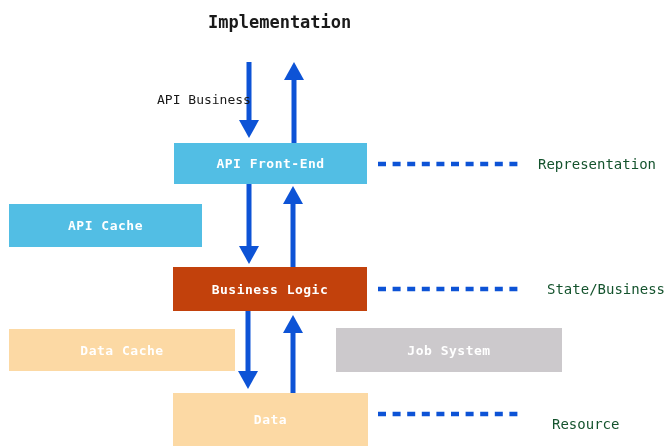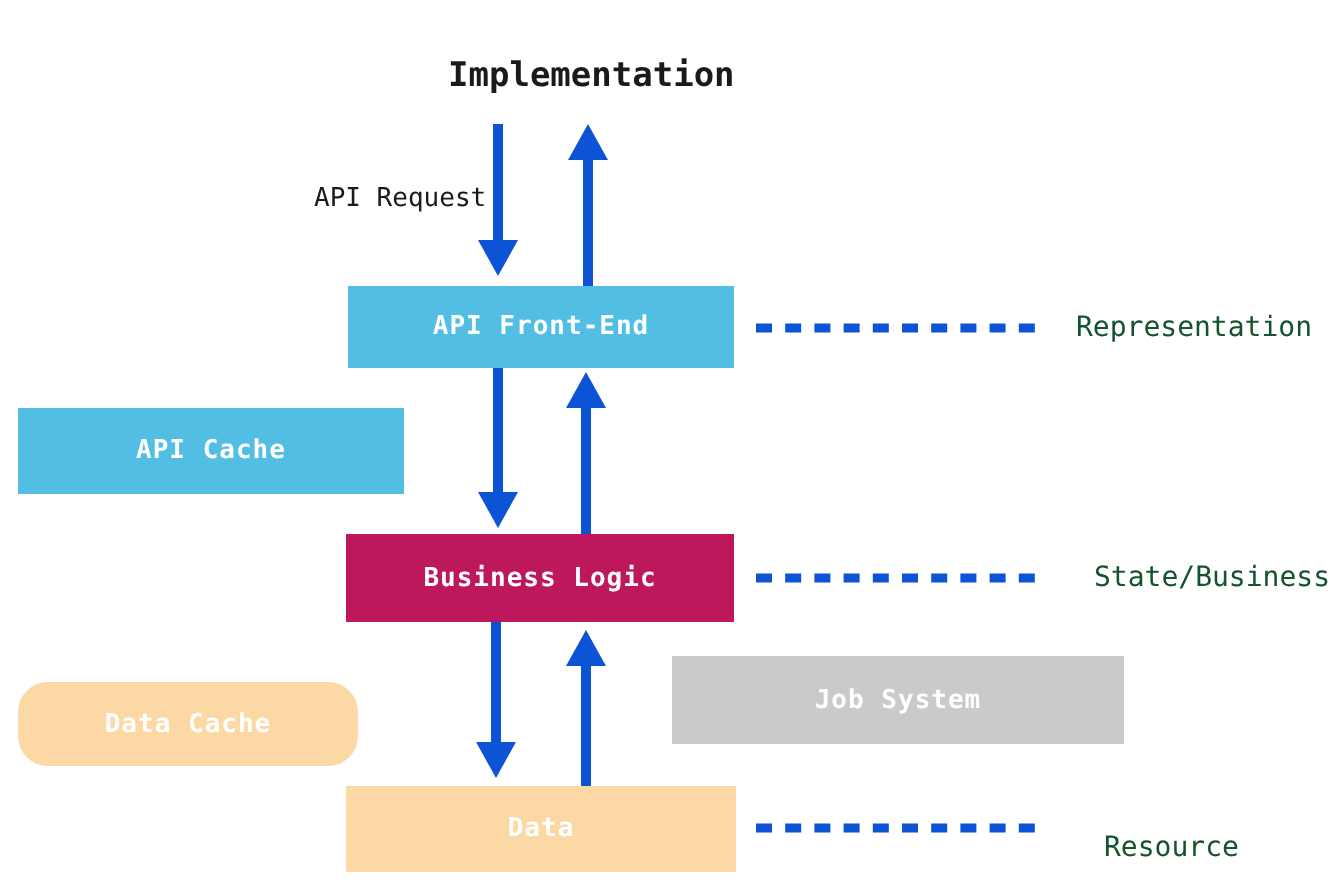--- a/index.html
+++ b/index.html
@@ -5,36 +5,36 @@
   html,body { margin:0; padding:0; background:#ffffff; }
   .canvas {
     position:relative;
     width:664px; height:446px;
     background:#ffffff;
     font-family:"DejaVu Sans Mono", monospace;
     overflow:hidden;
   }
   .overlay { position:absolute; left:0; top:0; width:664px; height:446px; }
   .title {
-    position:absolute; left:208px; top:12px; margin:16px;
+    position:absolute; left:208px; top:12px; margin:0;
     font-size:17px; font-weight:bold; color:#1a1a1a;
     letter-spacing:0px; white-space:nowrap;
   }
   .box {
     position:absolute;
     display:flex; align-items:center; justify-content:center;
     color:#ffffff; font-weight:bold; font-size:13px;
     white-space:nowrap; letter-spacing:0.5px;
   }
   .box-api-front-end { left:174px; top:143px; width:193px; height:41px; }
   .box-api-cache     { left:9px;   top:204px; width:193px; height:43px; }
   .box-business-logic{ left:173px; top:267px; width:194px; height:44px; }
-  .box-data-cache    { left:9px;   top:341px; width:170px; height:42px;border-radius:15px; }
+  .box-data-cache    { left:9px;   top:329px; width:226px; height:42px; }
   .box-job-system    { left:336px; top:328px; width:226px; height:44px; }
-  .box-data          { left:173px; top:393px; width:195px; height:43px; }
+  .box-data          { left:173px; top:393px; width:195px; height:53px; }
   .arrow-label {
     position:absolute; font-size:13px; color:#1a1a1a; white-space:nowrap;
   }
   .lbl-request  { left:157px; top:92px; }
   .lbl-response { left:300px; top:92px; }
   .side-label {
     position:absolute; font-size:14px; color:#14532d;
     transform:translateY(-50%); white-space:nowrap;
   }
   .lbl-representation { left:538px; top:164px; }
@@ -63,29 +63,29 @@
     <line x1="293" y1="393" x2="293" y2="333" stroke-width="5" stroke="#0D53D6"></line>
     <polygon points="283,333 303,333 293,315" fill="#0D53D6"></polygon>
 
     <line x1="378" y1="164" x2="522" y2="164" stroke-width="4.5" stroke-dasharray="8 6.6" stroke="#0D53D6"></line>
     <line x1="378" y1="289" x2="522" y2="289" stroke-width="4.5" stroke-dasharray="8 6.6" stroke="#0D53D6"></line>
     <line x1="378" y1="414" x2="522" y2="414" stroke-width="4.5" stroke-dasharray="8 6.6" stroke="#0D53D6"></line>
   </svg>
 
   <h1 class="title">Implementation</h1>
 
-  <span class="arrow-label lbl-request">API Request</span>
+  <span class="arrow-label lbl-request">API Business</span>
 
   <div class="box box-api-front-end" style="background: rgb(82, 190, 228); justify-content: center;">
     <span>API Front-End</span>
   </div>
   <div class="box box-api-cache" style="background: rgb(82, 190, 228); justify-content: center;">
     <span>API Cache</span>
   </div>
-  <div class="box box-business-logic" style="background: #be185d;">
+  <div class="box box-business-logic" style="background: #c2410c;">
     <span>Business Logic</span>
   </div>
   <div class="box box-data-cache" style="background: rgb(252, 217, 164);">
     <span>Data Cache</span>
   </div>
   <div class="box box-job-system" style="background: rgb(204, 201, 204);">
     <span>Job System</span>
   </div>
   <div class="box box-data" style="background: rgb(252, 217, 164);">
     <span>Data</span>

